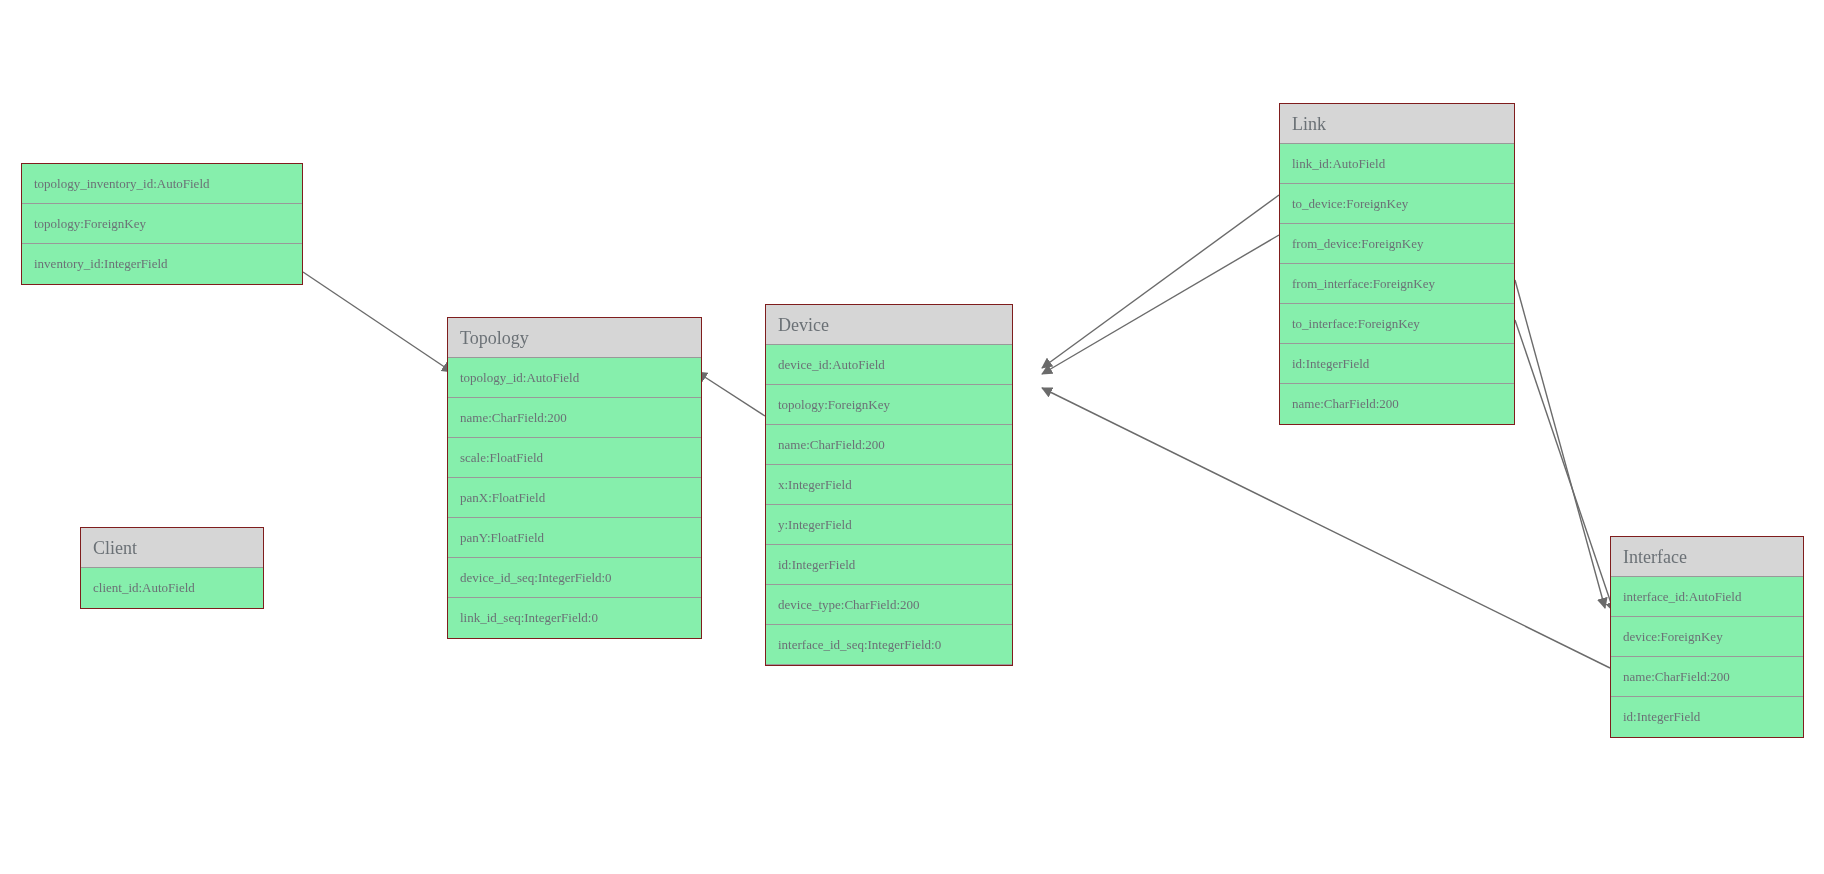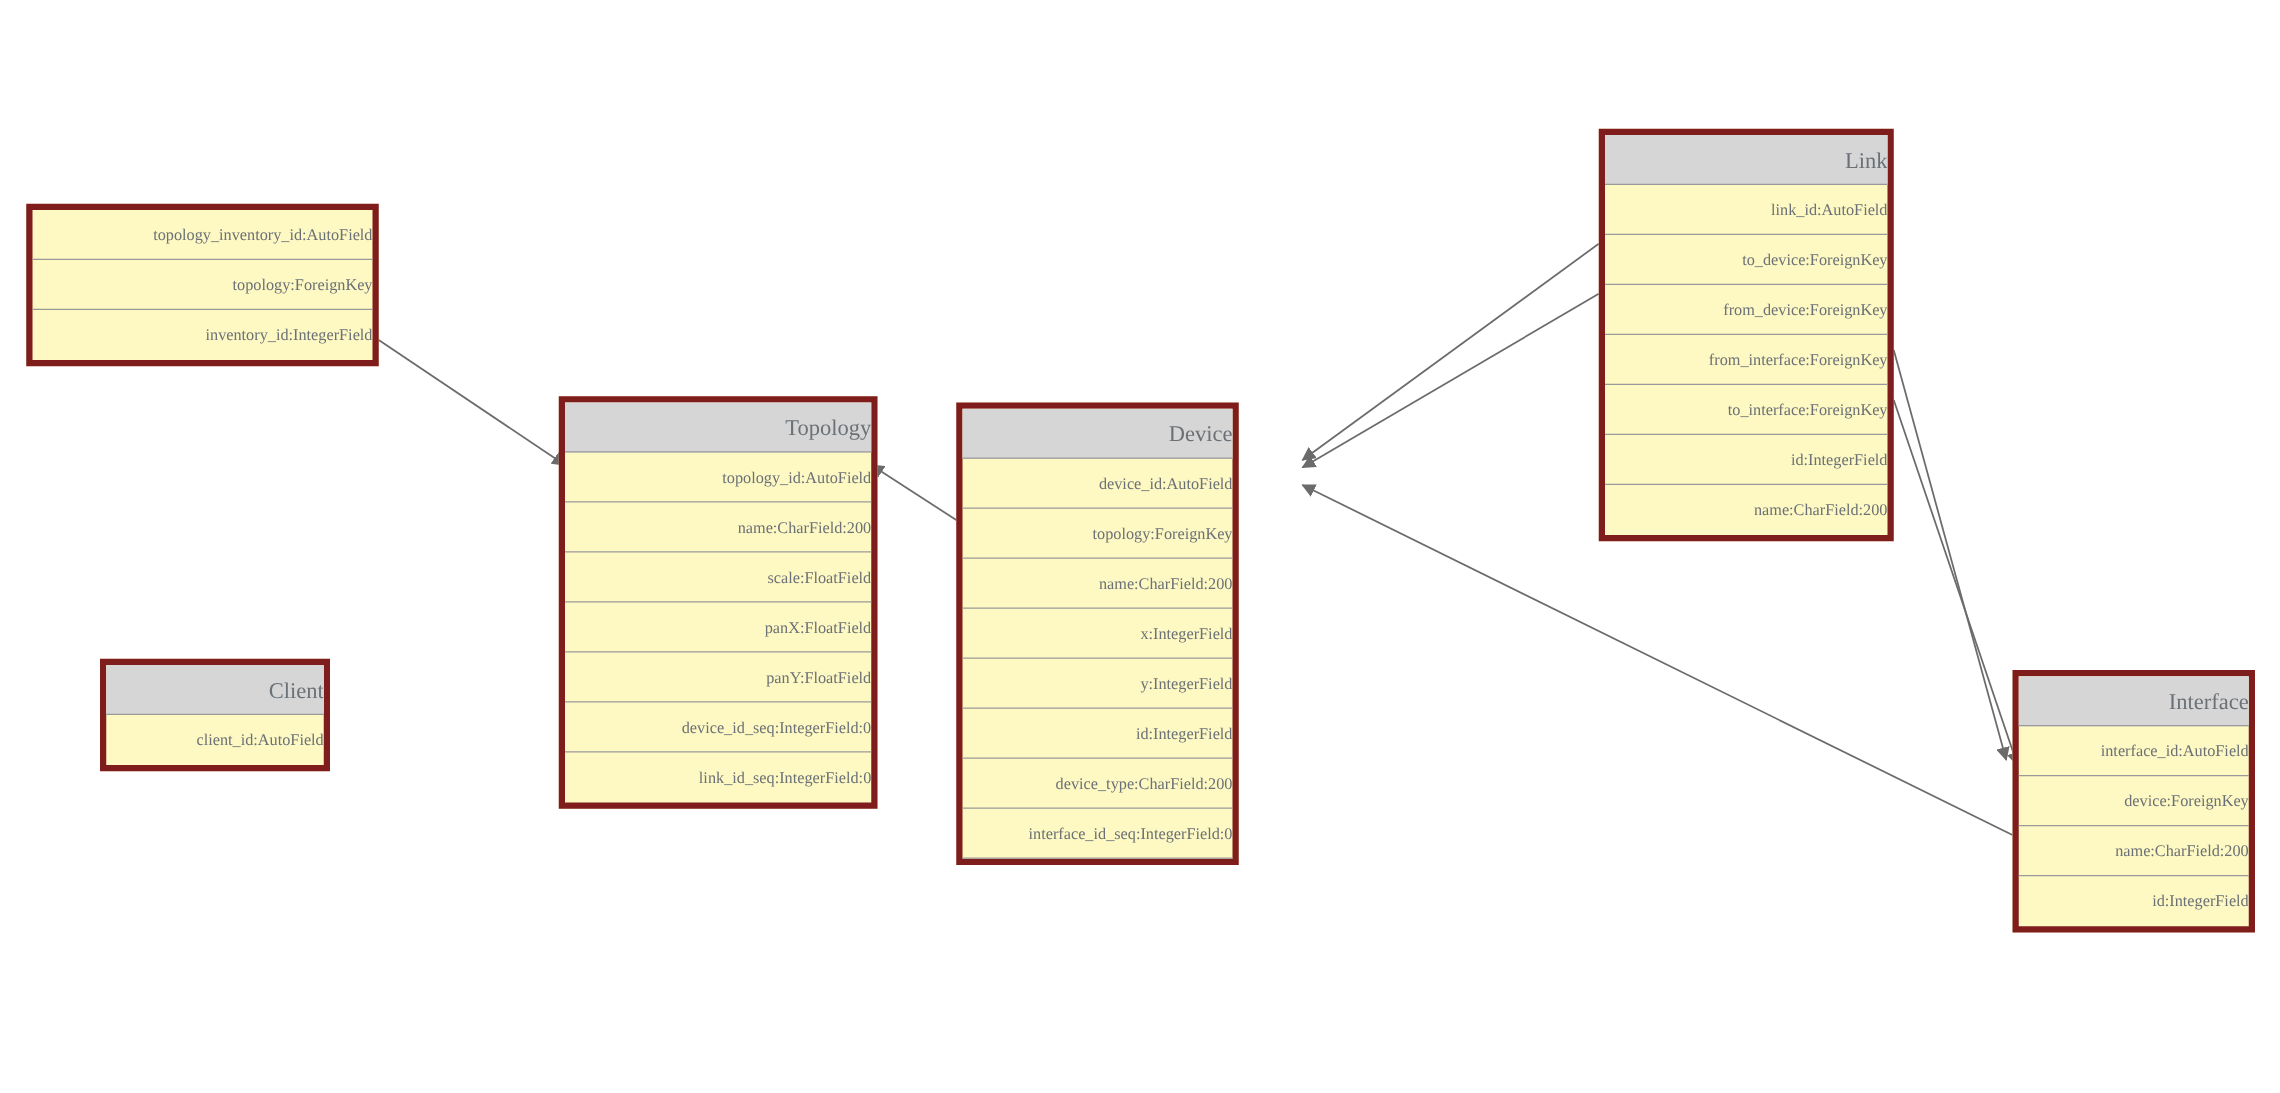--- a/index.html
+++ b/index.html
@@ -1,20 +1,20 @@
 <!DOCTYPE html>
 <html><head>
 <meta charset="utf-8">
 <style>
   html,body{margin:0;padding:0;background:#ffffff;}
   body{width:1824px;height:874px;overflow:hidden;
        font-family:"Liberation Serif","DejaVu Serif",serif;}
   #canvas{position:relative;width:1824px;height:874px;background:#ffffff;}
   svg.edges{position:absolute;left:0;top:0;width:1824px;height:874px;overflow:visible;}
-  .entity{position:absolute;box-sizing:border-box;border:5px solid #7f1d1d;background:#fef9c3;text-align:right;}
+  .entity{position:absolute;box-sizing:border-box;border:1px solid #7f1d1d;background:#86efac;}
   .entity .hdr{box-sizing:border-box;background:#d6d6d6;border-bottom:1px solid #999999;
       height:40px;line-height:40px;padding:0 0 0 12px;color:#6b7176;font-size:18px;
       white-space:nowrap;overflow:hidden;}
   .entity .row{box-sizing:border-box;height:40px;line-height:40px;padding:0 0 0 12px;
       color:#6b7176;font-size:13px;border-bottom:1px solid #999999;white-space:nowrap;overflow:hidden;}
   .entity .row.last{border-bottom:none;}
 </style>
 </head>
 <body>
 
@@ -55,21 +55,21 @@
       <div class="entity" style="left: 447px; top: 317px; width: 255px;">
         <div class="hdr">Topology</div>
         <div class="row">topology_id:AutoField</div>
         <div class="row">name:CharField:200</div>
         <div class="row">scale:FloatField</div>
         <div class="row">panX:FloatField</div>
         <div class="row">panY:FloatField</div>
         <div class="row">device_id_seq:IntegerField:0</div>
         <div class="row last">link_id_seq:IntegerField:0</div>
       </div>
-      <div class="entity" style="left: 765px; top: 322px; width: 226px;">
+      <div class="entity" style="left: 765px; top: 304px; width: 248px;">
         <div class="hdr">Device</div>
         <div class="row">device_id:AutoField</div>
         <div class="row">topology:ForeignKey</div>
         <div class="row">name:CharField:200</div>
         <div class="row">x:IntegerField</div>
         <div class="row">y:IntegerField</div>
         <div class="row">id:IntegerField</div>
         <div class="row">device_type:CharField:200</div>
         <div class="row">interface_id_seq:IntegerField:0</div>
       </div>

